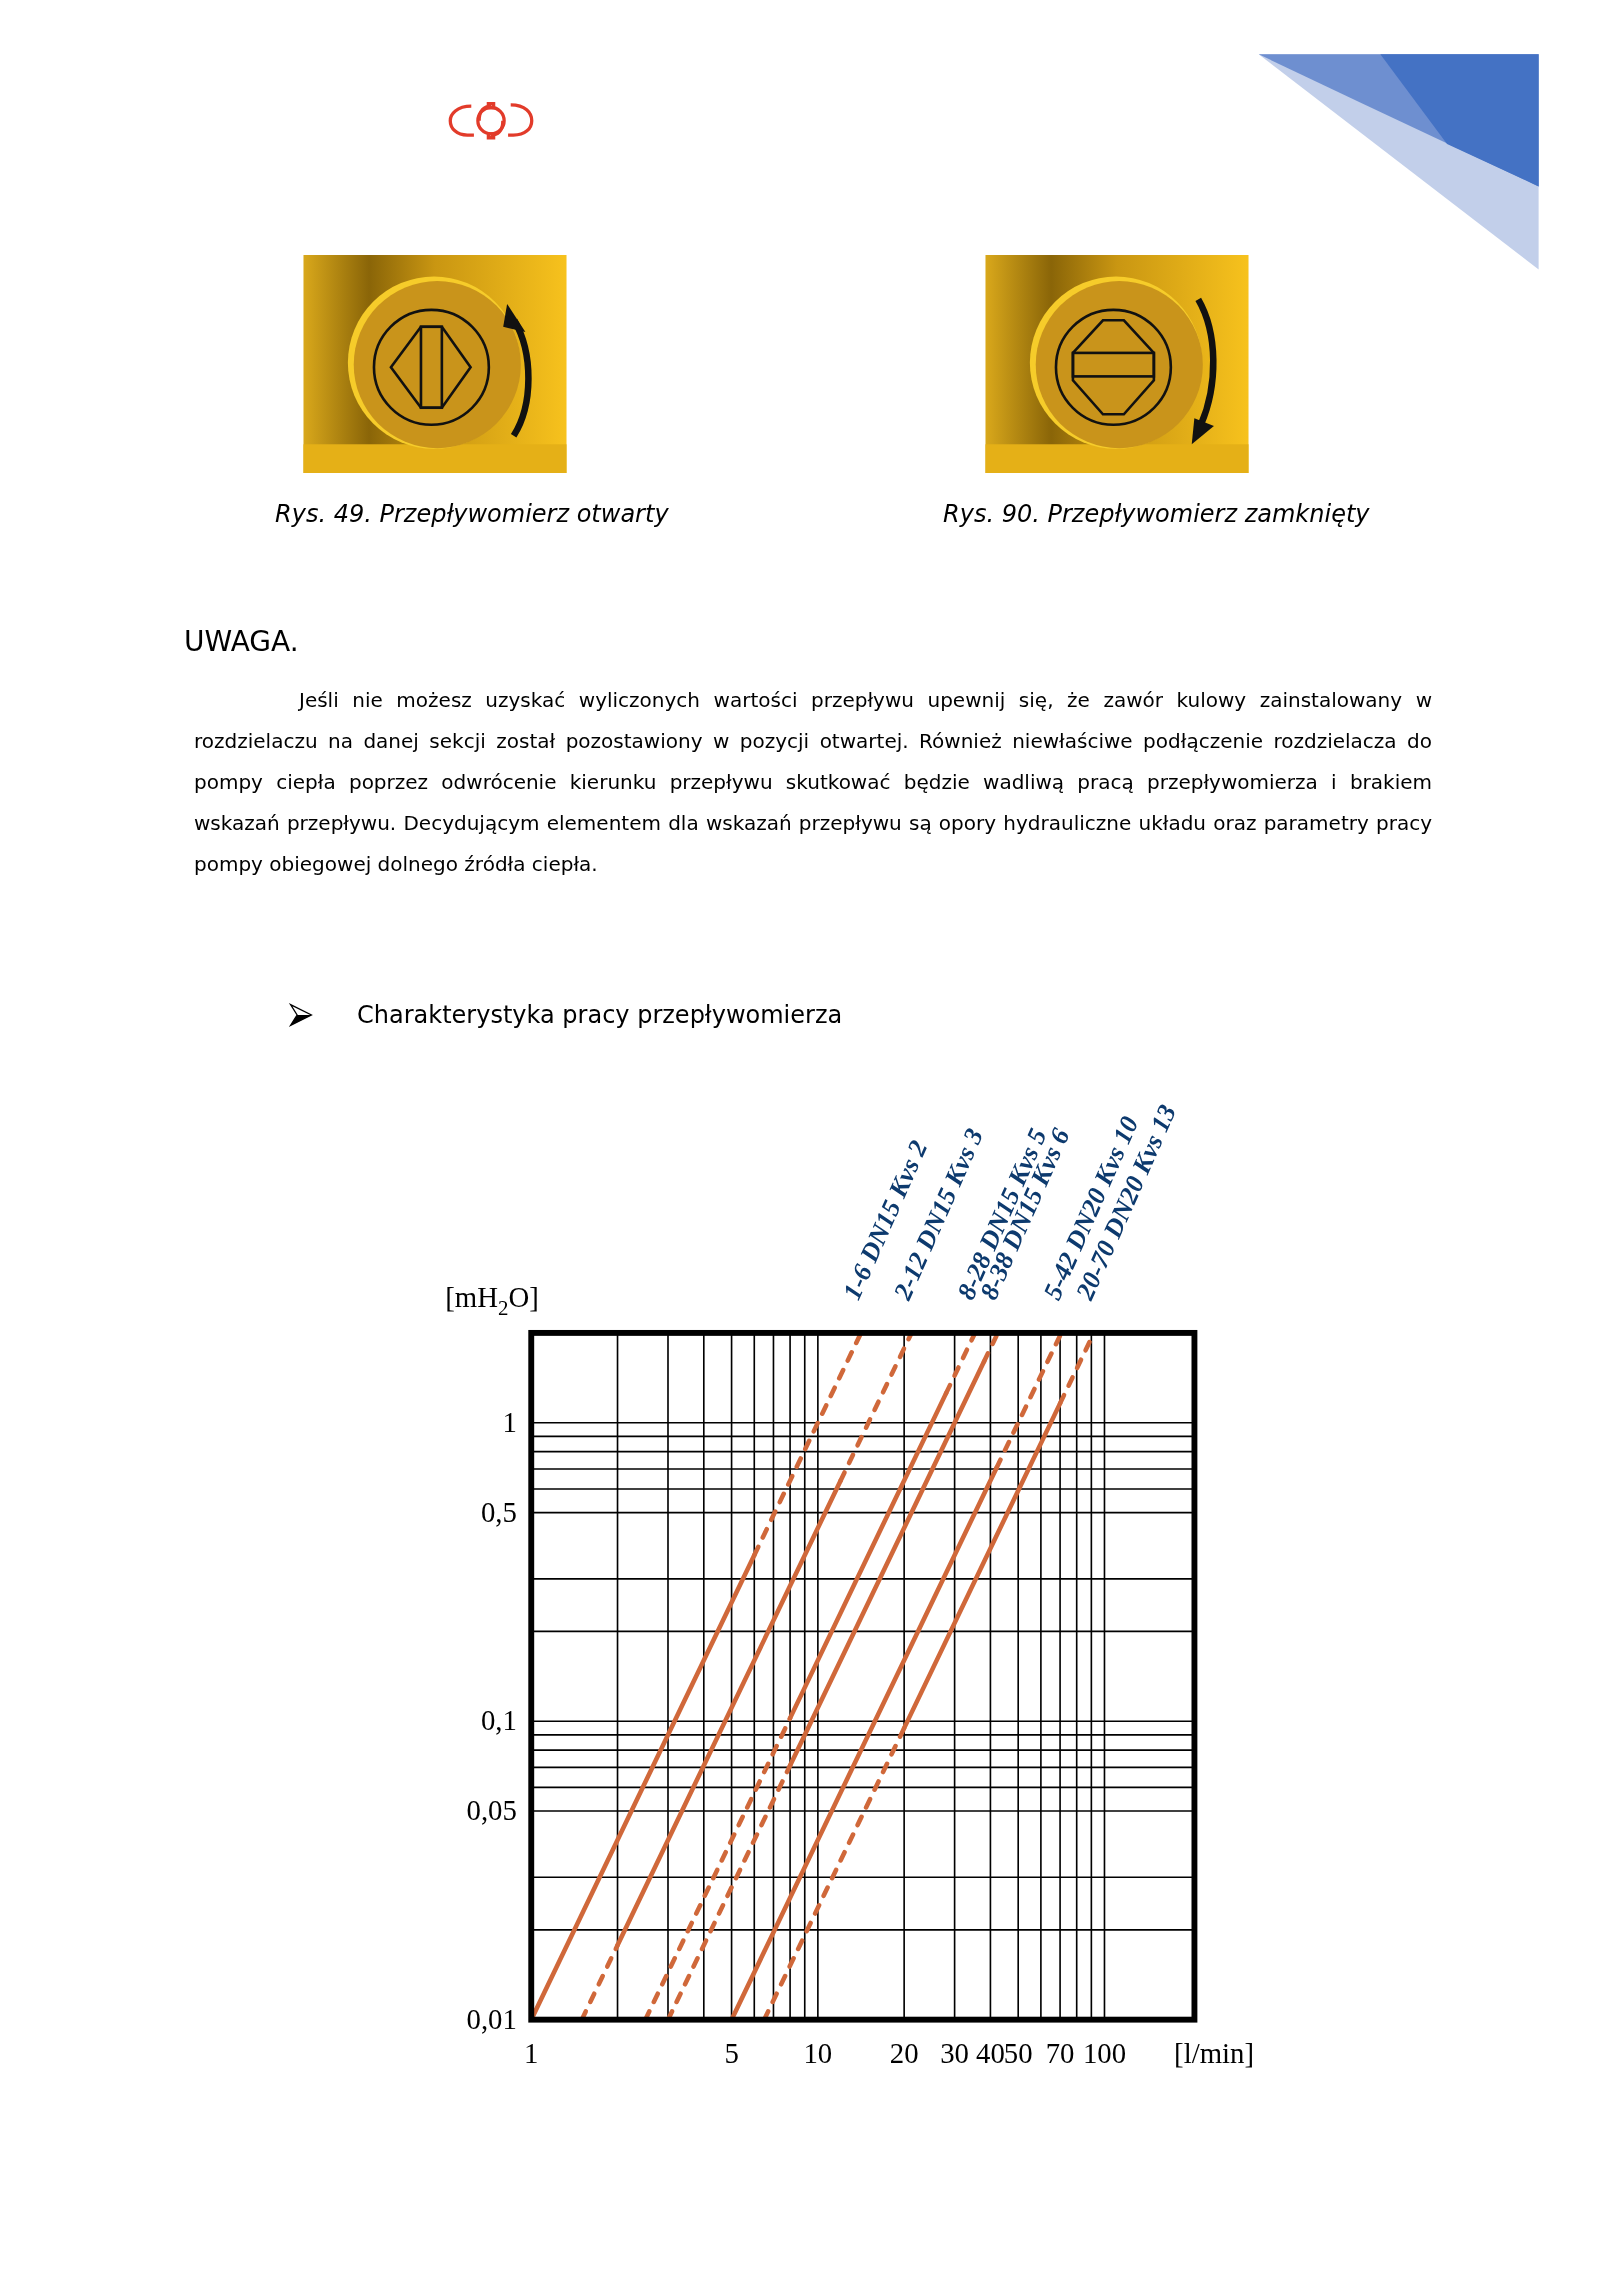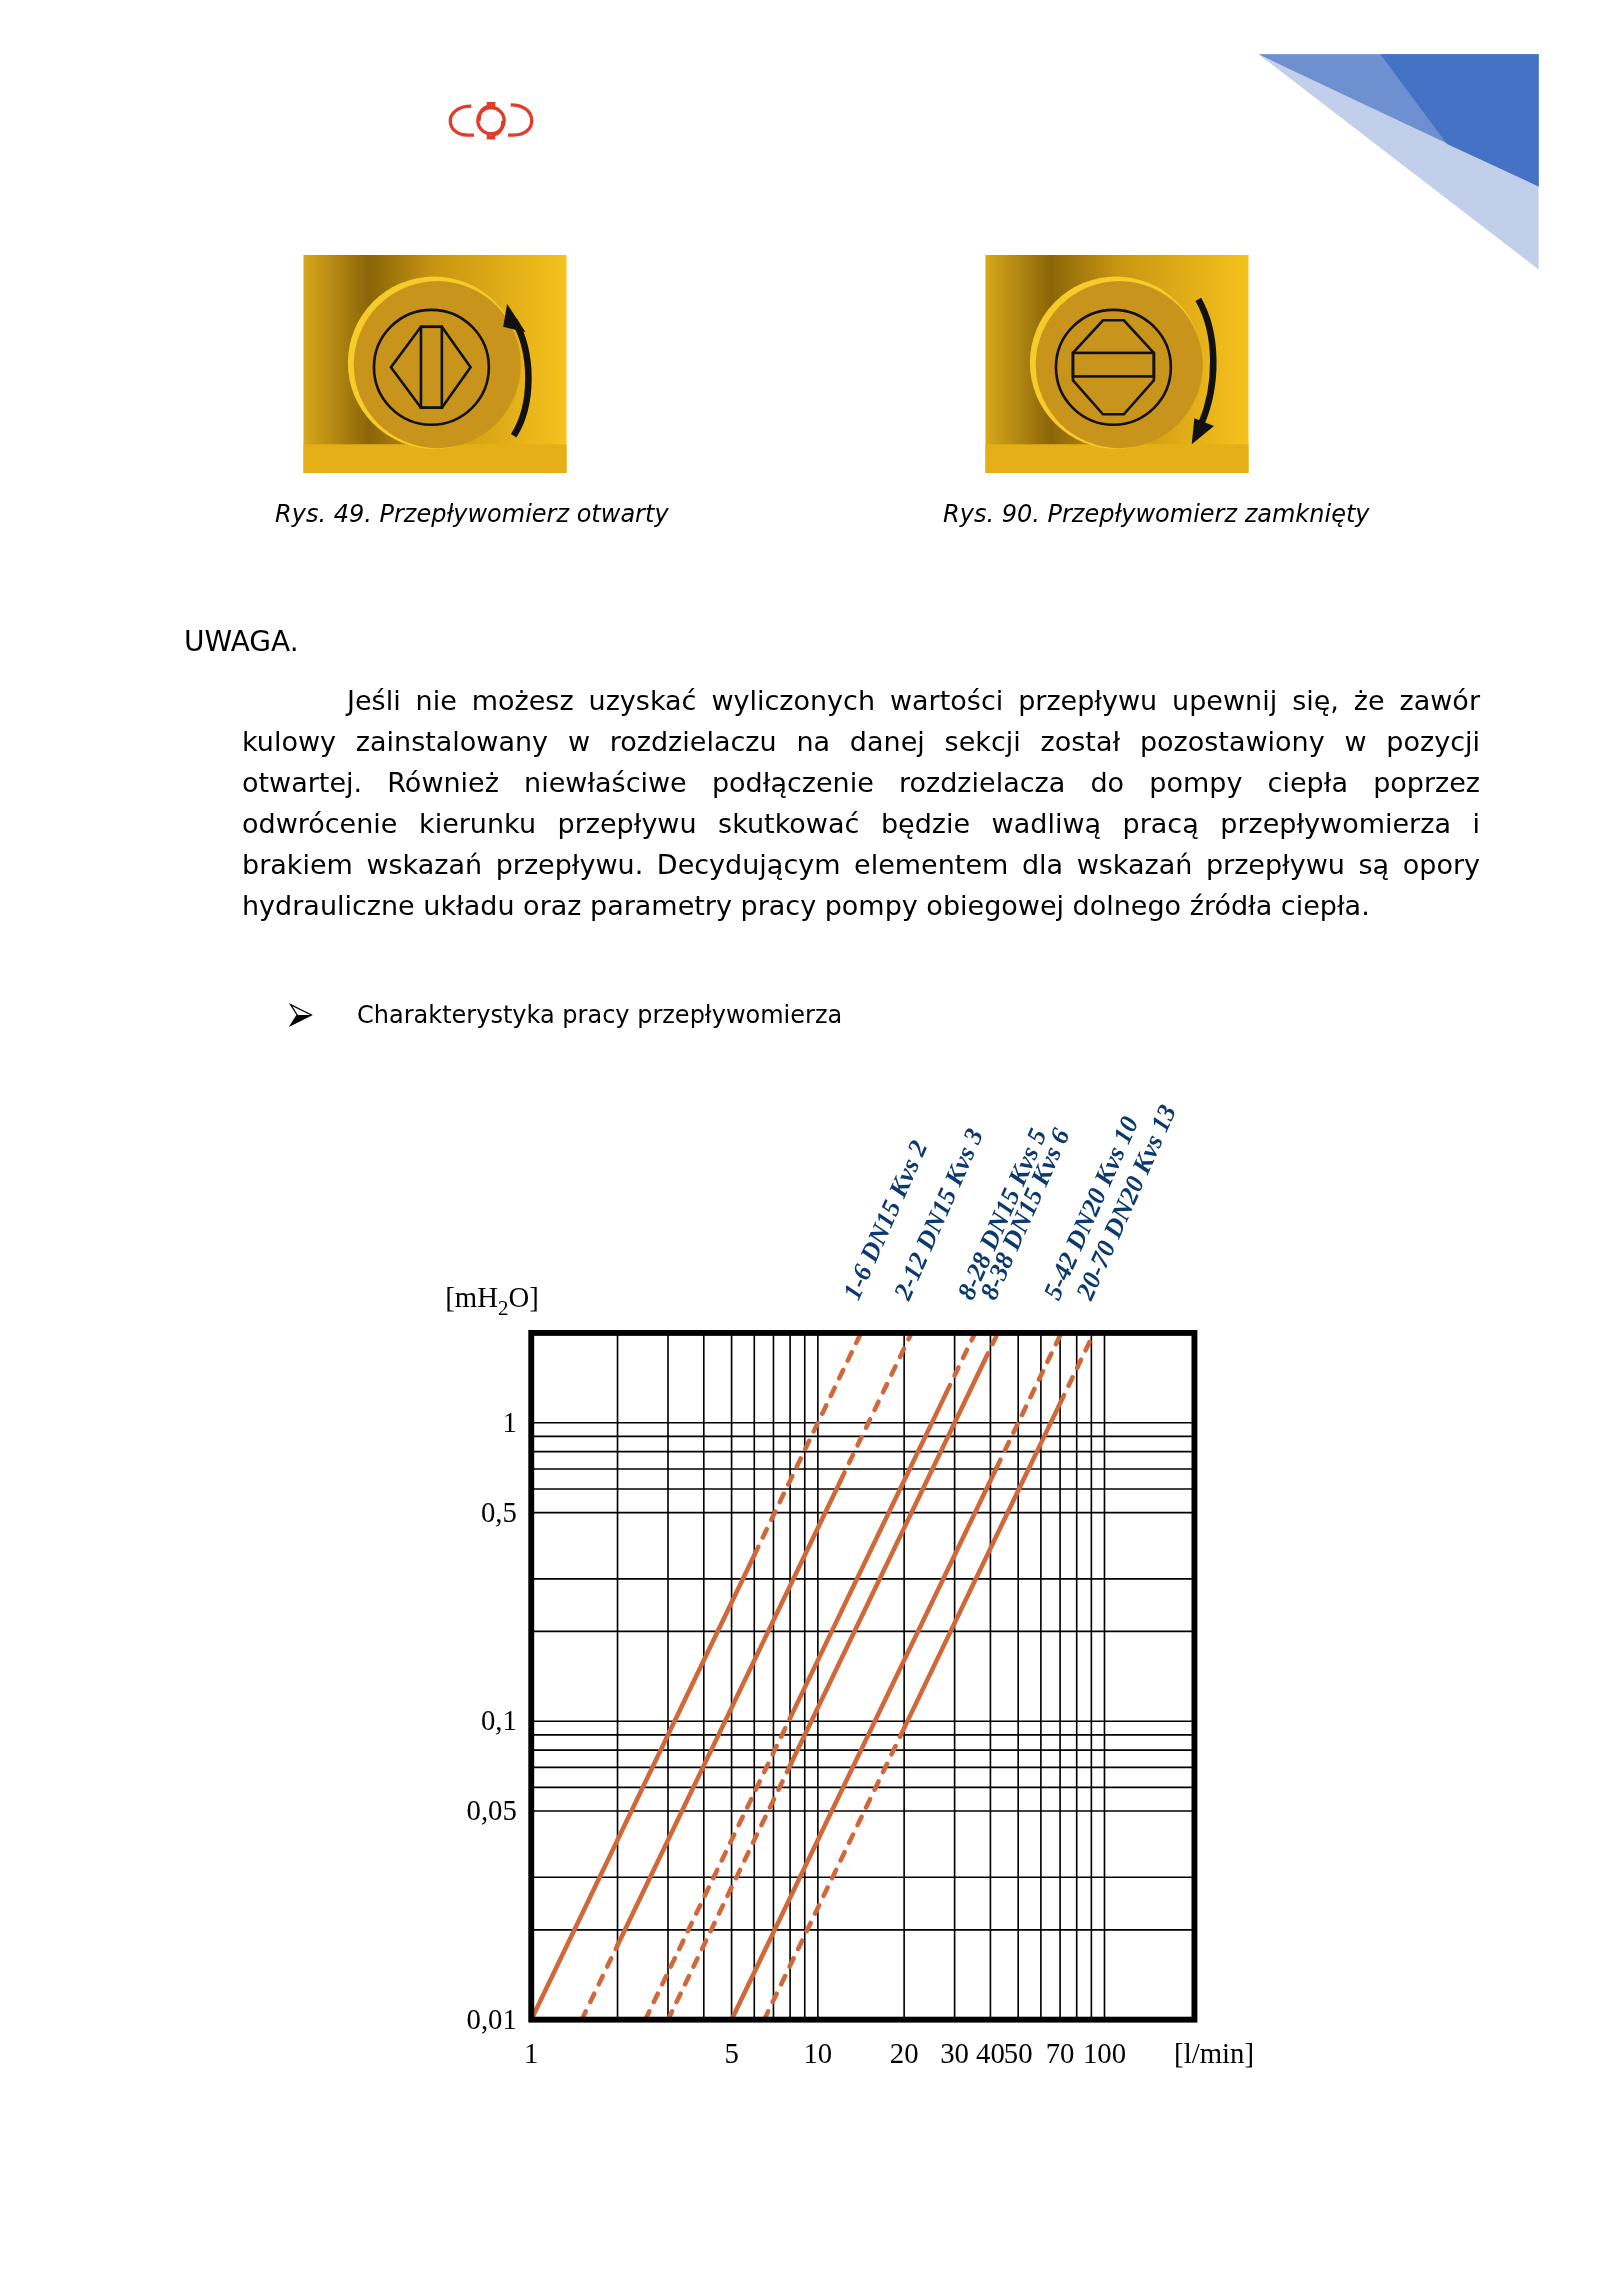--- a/index.html
+++ b/index.html
@@ -17,21 +17,21 @@
   .corner { position: absolute; left: 1243px; top: 39px; width: 380px; height: 249px; }
 
   
   .figure { position: absolute; }
   .fig-img { position: absolute; width: 264px; height: 218px; }
   .caption { position: absolute; font-family: "DejaVu Sans", sans-serif; font-style: italic; font-size: 24px; white-space: nowrap; }
 
   
   .uwaga { position: absolute; left: 184px; top: 625px; font-size: 28px; }
   .para { position: absolute; left: 194px; top: 680px; width: 1238px;
-          font-size: 27px; line-height: 41px; text-align: justify; text-indent: 105px; margin-left: 48px; }
+          font-size: 20px; line-height: 41px; text-align: justify; text-indent: 105px; }
 
   .section { position: absolute; left: 288px; top: 1001px; display: flex; align-items: center; }
   .section-bullet { width: 26px; height: 26px; margin-right: 43px; }
   .section-title { font-size: 24px; text-underline-offset: 3.9px; }
 
   
   .chart { position: absolute; left: 0; top: 0; width: 1623px; height: 2295px; pointer-events: none; }
   .chart text { font-family: "Liberation Serif", serif; }
 </style>
 </head>

